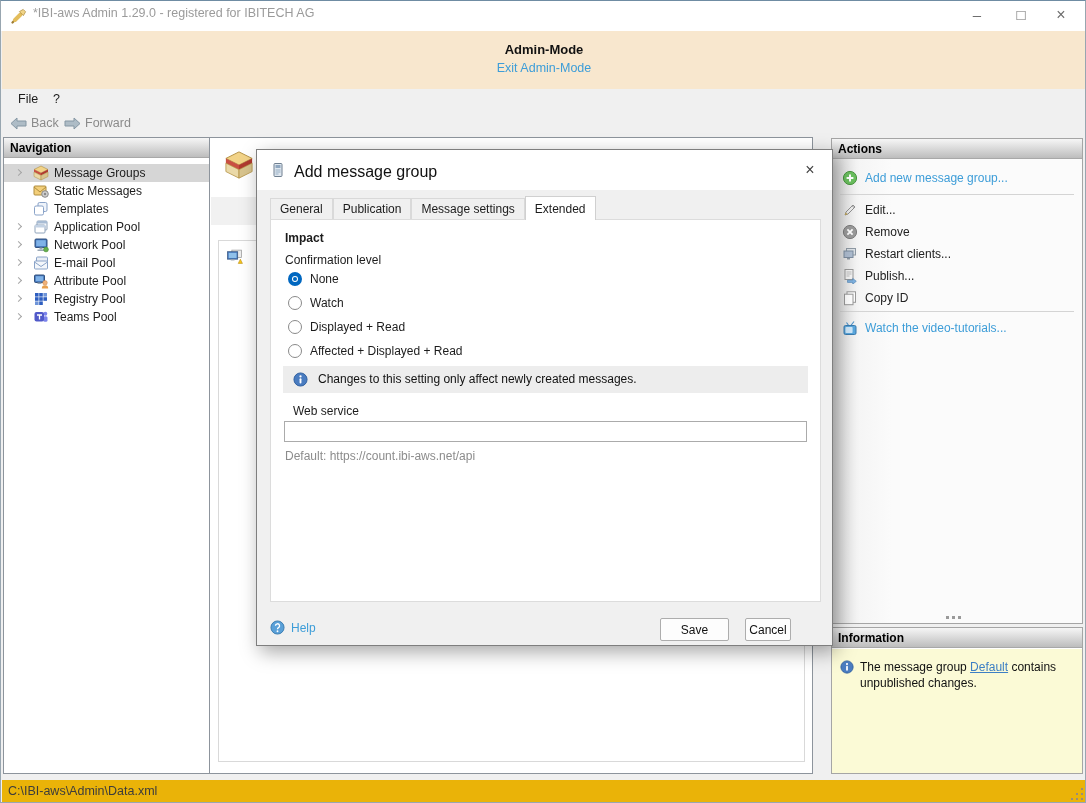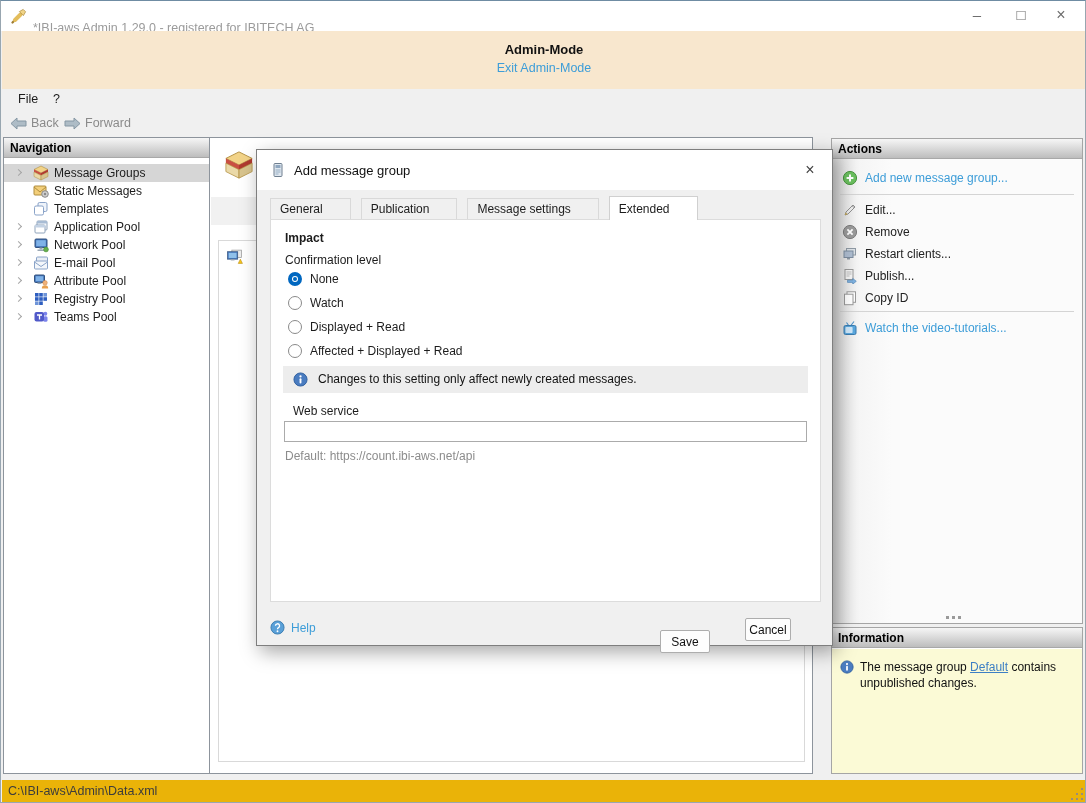--- a/index.html
+++ b/index.html
@@ -3,21 +3,21 @@
 <meta charset="utf-8">
 <style>
   * { box-sizing: border-box; margin: 0; padding: 0; }
   html,body { background:#444; }
   body { font-family: "Liberation Sans", sans-serif; font-size: 12px; color:#1c1c1c; }
   .window { position:relative; width:1086px; height:803px; background:#f0f0f0; border:1px solid #98a6b0; border-top:1px solid #6f8ca3; overflow:hidden; }
 
   
   .titlebar { position:absolute; left:0; top:0; width:100%; height:30px; background:#ffffff; }
   .app-icon { position:absolute; left:10px; top:7px; width:16px; height:16px; }
-  .title-text { position:absolute; left:32px; top:20px; color:#9b9b9b; font-size:12.5px; white-space:nowrap; }
+  .title-text { position:absolute; left:32px; top:5px; color:#9b9b9b; font-size:12.5px; white-space:nowrap; }
   .win-btn { position:absolute; top:0; width:40px; height:30px; text-align:center; line-height:28px; color:#6e6e6e; font-size:15px; }
   .btn-min { right:88px; } .btn-max { right:44px; } .btn-close { right:4px; font-size:16px; }
 
   
   .banner { position:absolute; left:1px; top:30px; width:1084px; height:58px; background:#f8e7ce; text-align:center; }
   .banner-title { margin-top:11px; font-weight:bold; font-size:13px; color:#111; }
   .banner-link { margin-top:4px; color:#3d9dd8; font-size:12.5px; cursor:pointer; display:inline-block; }
 
   
   .menubar { position:absolute; left:1px; top:88px; width:1084px; height:22px; background:#f0f0f0; }
@@ -69,42 +69,42 @@
   
   .statusbar { position:absolute; left:1px; top:779px; width:1084px; height:23px; background:#eab308; }
   .status-path { position:absolute; left:6px; top:4px; color:#3c3c3c; font-size:12.5px; }
   .resize-grip { position:absolute; right:3px; bottom:3px; width:12px; height:12px; }
   .resize-grip i { position:absolute; width:2.5px; height:2.5px; background:#9a8d78; }
 
   
   .dialog { position:absolute; left:255px; top:148px; width:577px; height:497px; background:#f0f0f0; border:1px solid #7e7e7e; box-shadow:4px 6px 18px rgba(0,0,0,.35); z-index:10; }
   .dlg-title { position:absolute; left:0; top:0; width:100%; height:40px; background:#fff; }
   .dlg-ico { position:absolute; left:13px; top:12px; width:16px; height:16px; }
-  .dlg-title-text { position:absolute; left:37px; top:13px; font-size:13px; color:#111; }
+  .dlg-title-text { position:absolute; left:37px; top:13px; font-size:16px; color:#111; }
   .dlg-close { position:absolute; right:10px; top:9px; width:24px; height:24px; text-align:center; line-height:22px; font-size:16px; color:#444; cursor:pointer; }
   .tabs { position:absolute; left:13px; top:48px; height:22px; }
-  .tab { display:inline-block; vertical-align:bottom; padding:3px 27px 4px 9px; background:#f0f0f0; border:1px solid #d9d9d9; border-bottom:none; margin-right:10px; color:#1c1c1c; cursor:pointer; }
+  .tab { display:inline-block; vertical-align:bottom; padding:3px 9px 4px 9px; background:#f0f0f0; border:1px solid #d9d9d9; border-bottom:none; margin-right:0; color:#1c1c1c; cursor:pointer; }
   .tab.active { background:#fff; position:relative; z-index:3; padding-top:5px; margin-top:-2px; border-color:#d0d0d0; }
   .content-panel { position:absolute; left:13px; top:69px; width:551px; height:383px; background:#fff; border:1px solid #dcdcdc; z-index:2; }
   .cp-impact { position:absolute; left:14px; top:11px; font-weight:bold; }
   .cp-conf { position:absolute; left:14px; top:33px; }
   .radio-row { position:absolute; left:17px; height:16px; line-height:15px; cursor:pointer; }
   .radio { display:inline-block; vertical-align:-3px; width:14px; height:14px; border-radius:50%; border:1px solid #8a8a8a; background:#fff; margin-right:8px; position:relative; }
   .radio.sel { border:4.5px solid #0067c0; }
   .radio.sel::after { content:""; position:absolute; left:0.5px; top:0.5px; width:4px; height:4px; border-radius:50%; background:#0067c0; }
   .notice { position:absolute; left:12px; right:12px; top:146px; height:27px; background:#ededed; }
   .notice-ico { position:absolute; left:10px; top:6px; width:15px; height:15px; }
   .notice-text { position:absolute; left:35px; top:6px; color:#111; }
   .cp-webservice { position:absolute; left:22px; top:184px; }
   .ws-input { position:absolute; left:13px; right:13px; top:201px; height:21px; border:1px solid #ababab; background:#fff; font-family:"Liberation Sans",sans-serif; font-size:12px; padding:0 4px; }
   .ws-hint { position:absolute; left:14px; top:229px; color:#8c8c8c; }
   .dlg-help { position:absolute; left:13px; top:470px; height:16px; line-height:16px; cursor:pointer; color:#3d9dd8; }
   .help-ico { display:inline-block; vertical-align:-3px; width:15px; height:15px; margin-right:6px; }
   .dlg-btn { position:absolute; top:468px; height:23px; background:#fdfdfd; border:1px solid #adadad; border-radius:2px; font-family:"Liberation Sans",sans-serif; font-size:12px; color:#111; cursor:pointer; }
-  .btn-save { left:403px; width:50px;margin-top:12px; }
+  .btn-save { left:403px; width:69px; }
   .btn-cancel { left:488px; width:46px; }
 </style>
 </head>
 <body>
 
 <div class="window">
 
   <div class="titlebar">
     <svg class="app-icon" viewBox="0 0 16 16">
       <path d="M1.5 14.5 L4.2 11.8" stroke="#9c7b32" stroke-width="2.2" stroke-linecap="round" fill="none"></path>

